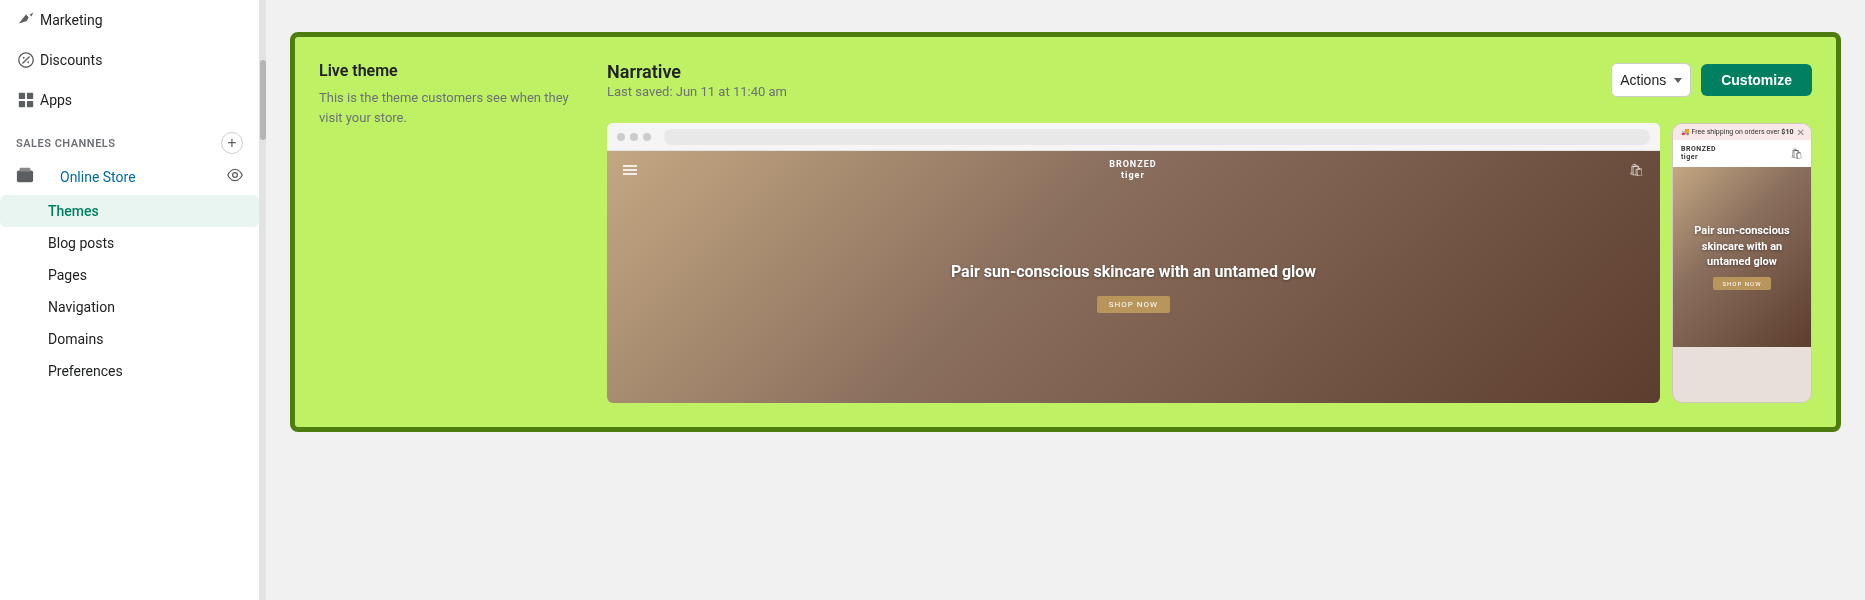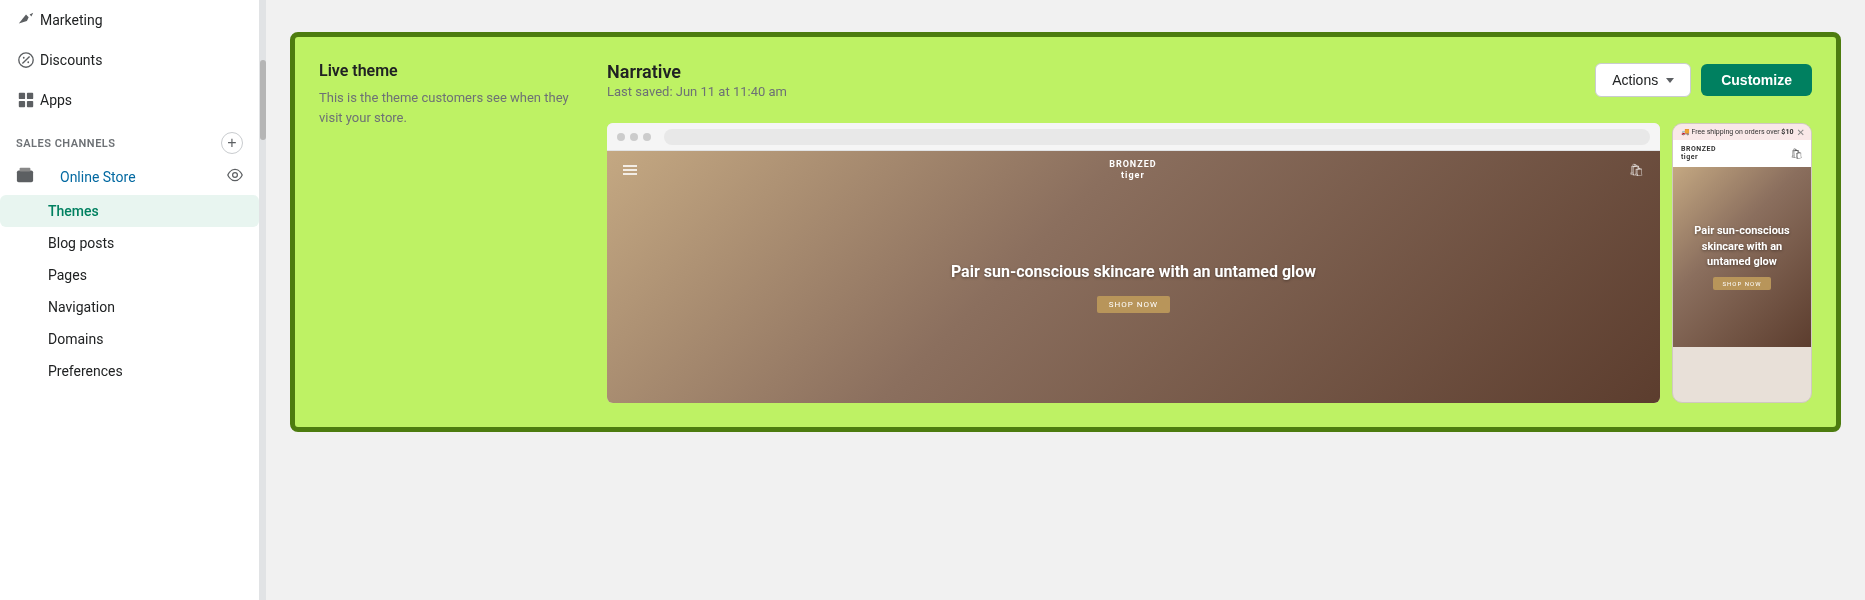--- a/index.html
+++ b/index.html
@@ -178,21 +178,21 @@
     .theme-actions {
       display: flex;
       gap: 10px;
       align-items: center;
     }
 
     .actions-btn {
       display: flex;
       align-items: center;
       gap: 6px;
-      padding: 8px 16px;
+      padding: 8px 8px;
       background: #fff;
       border: 1px solid #c9cccf;
       border-radius: 6px;
       cursor: pointer;
       font-size: 14px;
       color: #202223;
       font-weight: 500;
       margin-left: 35px;
     }
 

